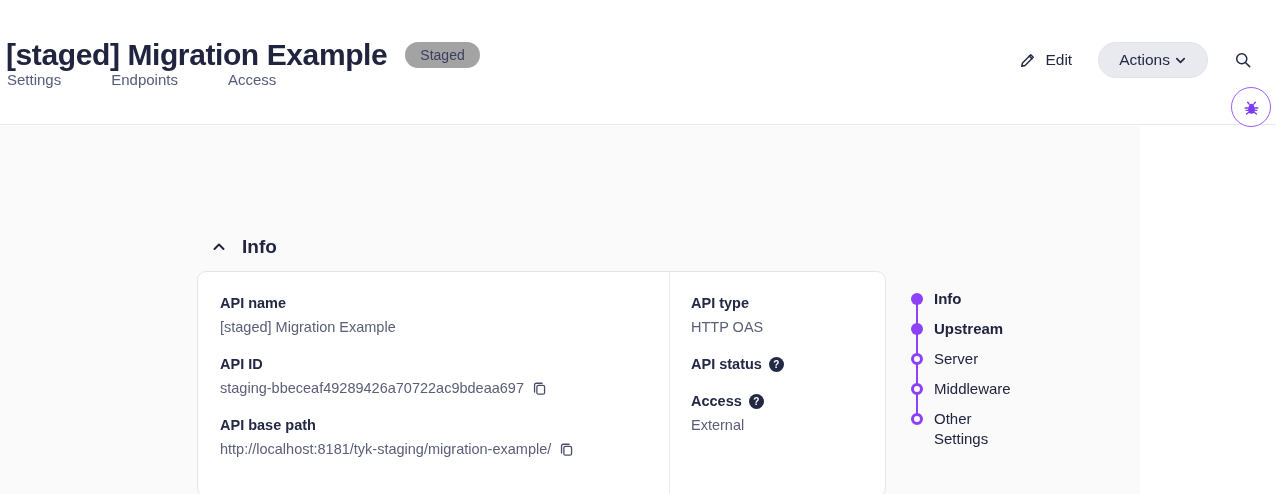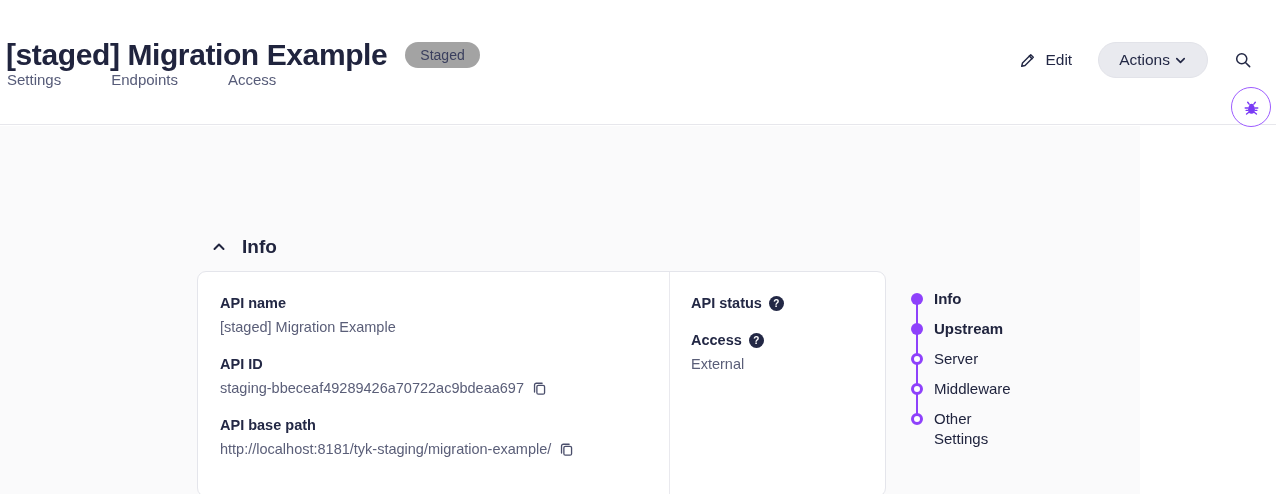--- a/index.html
+++ b/index.html
@@ -171,20 +171,26 @@
                   <path d="M10.8 2.4H4.6A1.9 1.9 0 0 0 2.7 4.3v7.5" stroke-linecap="round"></path>
                 </svg>
               </span>
             </button>
           </div>
         </div>
 
       </div>
       <div class="info-col-right">
 
+        <div class="field">
+          <div class="field-label">API type</div>
+          <div class="field-value">
+            <span>HTTP OAS</span>
+          </div>
+        </div>
 
         <div class="field">
           <div class="field-label">
             <span>API status</span>
             <span class="q-icon">?</span>
           </div>
         </div>
 
         <div class="field">
           <div class="field-label">

